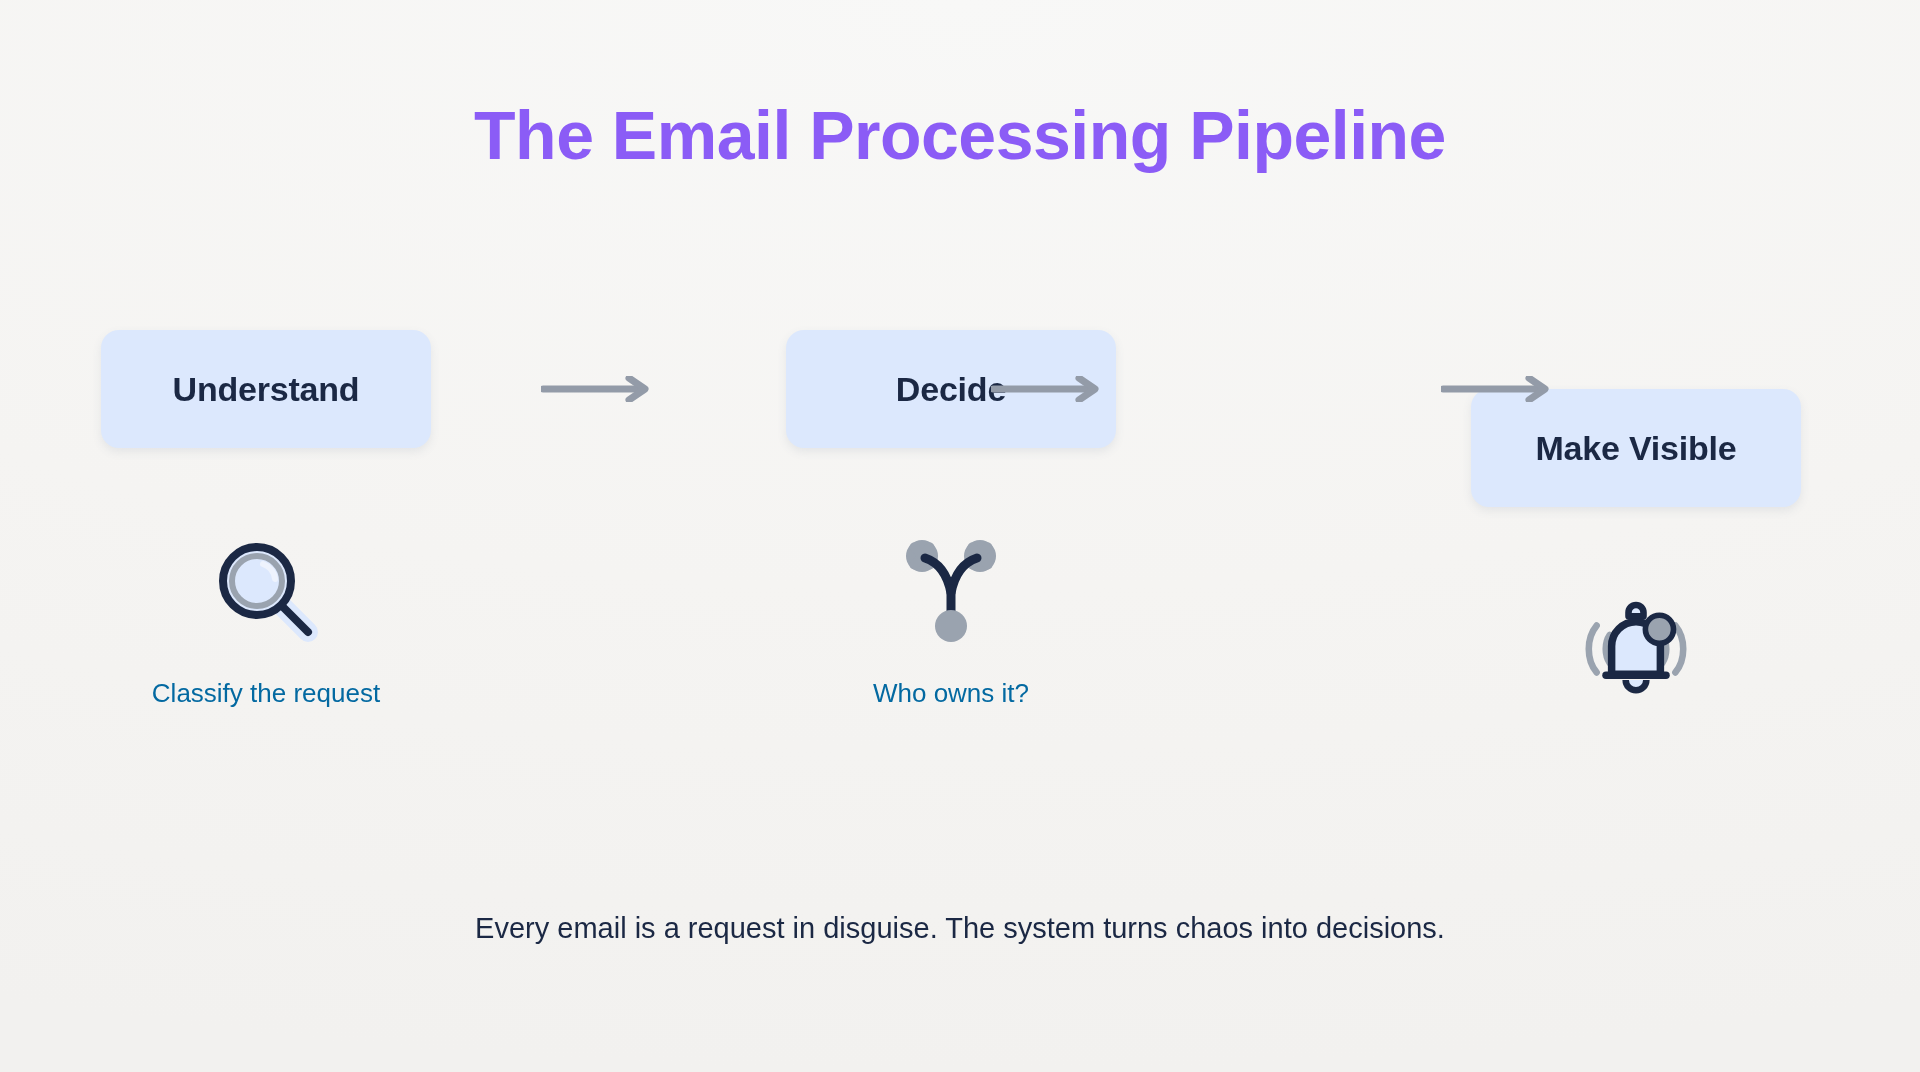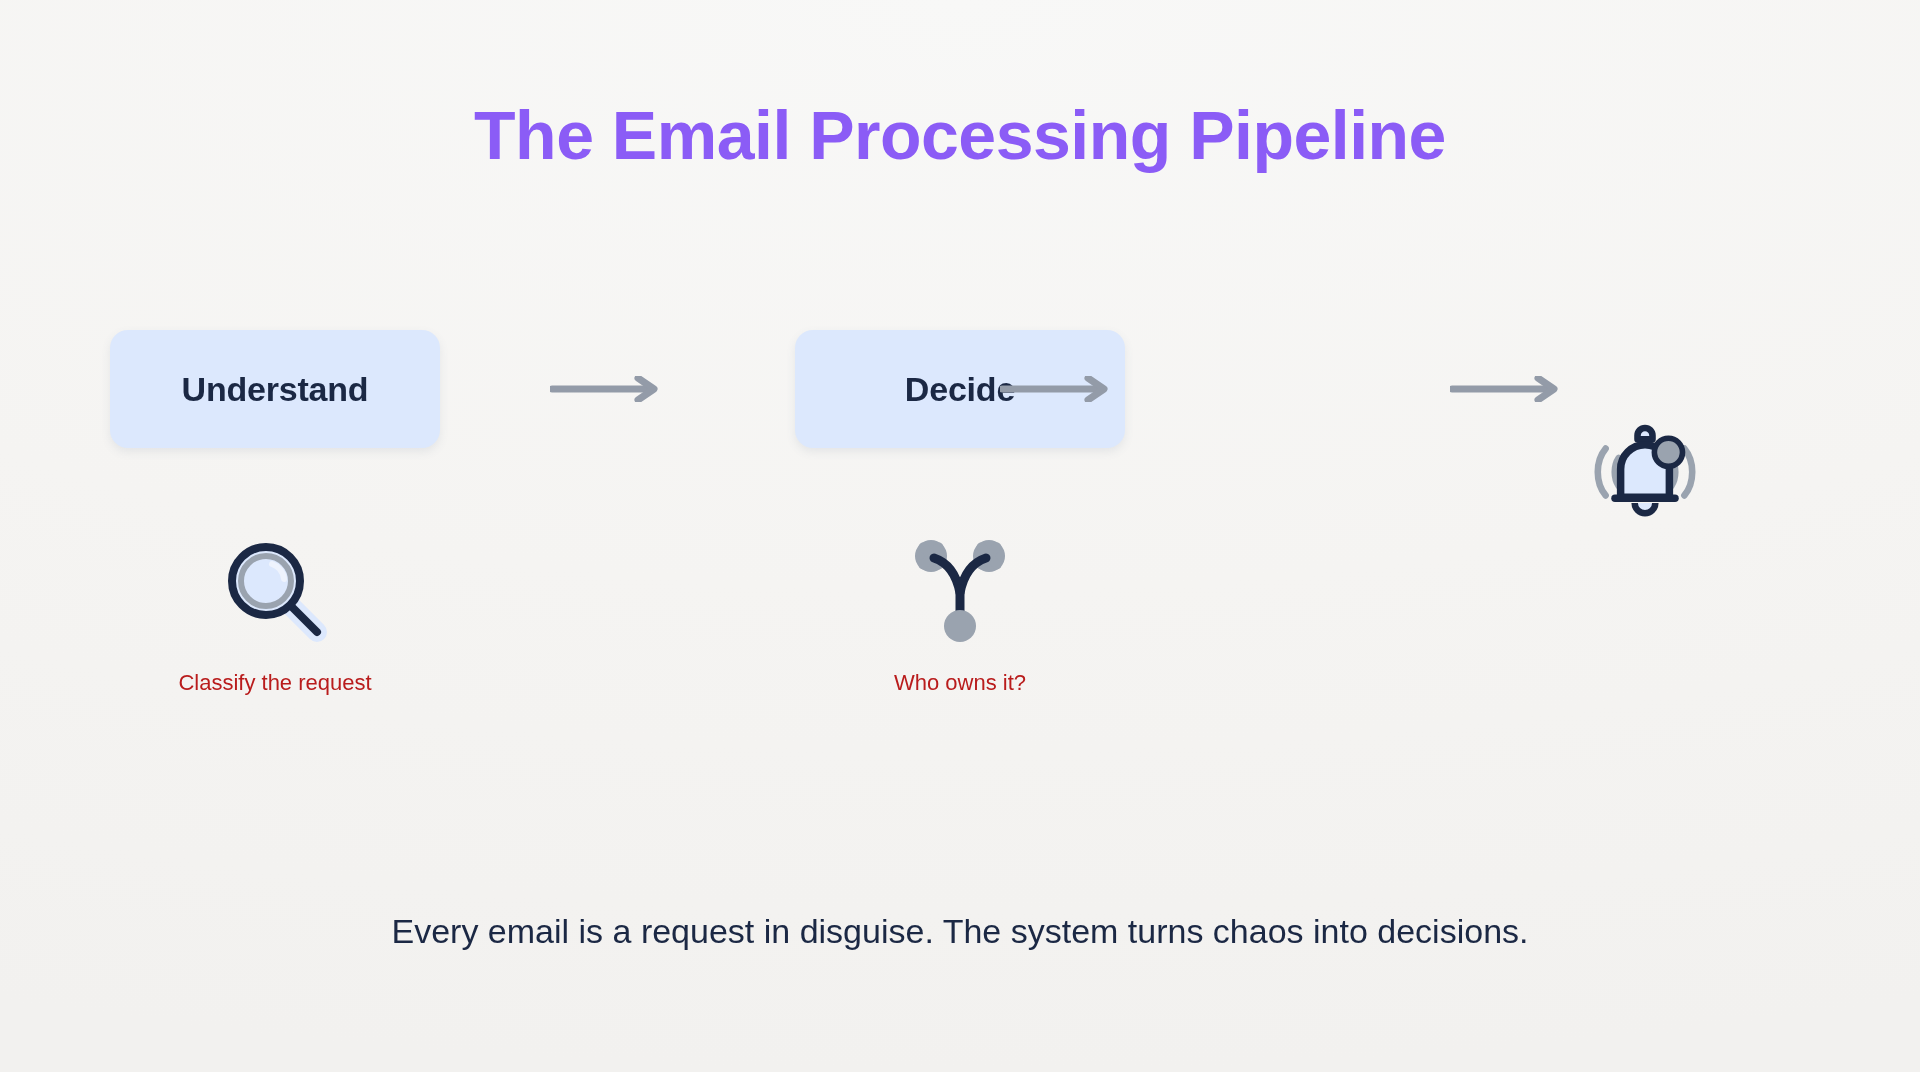--- a/index.html
+++ b/index.html
@@ -30,25 +30,25 @@
     text-align: center;
     font-size: 68px;
     font-weight: bold;
     letter-spacing: -0.5px;
     color: #8b5cf6;
   }
 
   .pipeline {
     position: absolute;
     top: 330px;
-    left: 110px;
+    left: 101px;
     width: 1700px;
     display: flex;
     flex-direction: row;
-    align-items: flex-start;
+    align-items: flex-end;
     justify-content: space-between;
     gap: 12px;
   }
 
   .stage {
     width: 330px;
     display: flex;
     flex-direction: column;
     align-items: center;
     position: relative;
@@ -89,33 +89,33 @@
     margin-top: 82px;
     height: 120px;
     width: 120px;
     display: flex;
     align-items: center;
     justify-content: center;
   }
   .stage-icon svg { display: block; }
 
   .stage-caption {
-    margin-top: 20px;
-    font-size: 22px;
-    color: #b91c1c;
+    margin-top: 28px;
+    font-size: 26px;
+    color: #0369a1;
     white-space: nowrap;
   }
 
   .footer-note {
     position: absolute;
     top: 912px;
     left: 0;
     width: 1920px;
     text-align: center;
-    font-size: 34px;
+    font-size: 29px;
     color: #1b2844;
   }
 </style>
 </head>
 <body>
 
 <div class="page"></div>
 
 <div class="title">The Email Processing Pipeline</div>
 
@@ -151,20 +151,23 @@
         <path d="M 33 27 C 48 32 56 46 59 62 C 62 46 70 32 85 27" fill="none" stroke="#1b2844" stroke-width="9" stroke-linecap="round" stroke-linejoin="round"></path>
         <line x1="59" y1="58" x2="59" y2="84" stroke="#1b2844" stroke-width="9" stroke-linecap="round"></line>
         <circle cx="59" cy="95" r="16" fill="#9aa3af"></circle>
       </svg>
     </div>
     <div class="stage-caption">Who owns it?</div>
   </div>
 
 
   <div class="stage">
+    <div class="stage-box">
+      <span class="stage-box-label">Make Visible</span>
+    </div>
     <div class="stage-icon">
       <svg width="128" height="118" viewBox="0 0 128 118">
         <path d="M 22 34 A 26 34 0 0 0 22 84" fill="none" stroke="#9aa3af" stroke-width="7" stroke-linecap="round"></path>
         <path d="M 36 44 A 16 22 0 0 0 36 74" fill="none" stroke="#9aa3af" stroke-width="7" stroke-linecap="round"></path>
         <path d="M 106 34 A 26 34 0 0 1 106 84" fill="none" stroke="#9aa3af" stroke-width="7" stroke-linecap="round"></path>
         <path d="M 92 44 A 16 22 0 0 1 92 74" fill="none" stroke="#9aa3af" stroke-width="7" stroke-linecap="round"></path>
         <path d="M 64 12 a 8 8 0 0 1 8 8 v 4 h -16 v -4 a 8 8 0 0 1 8 -8 z" fill="#dce8fd" stroke="#1b2844" stroke-width="7" stroke-linejoin="round"></path>
         <path d="M 38 86 L 38 56 a 26 26 0 0 1 52 0 L 90 86 Z" fill="#dce8fd" stroke="#1b2844" stroke-width="8" stroke-linejoin="round"></path>
         <line x1="32" y1="87" x2="96" y2="87" stroke="#1b2844" stroke-width="8" stroke-linecap="round"></line>
         <path d="M 53 92 a 11 11 0 0 0 22 0" fill="#dce8fd" stroke="#1b2844" stroke-width="7" stroke-linejoin="round"></path>

